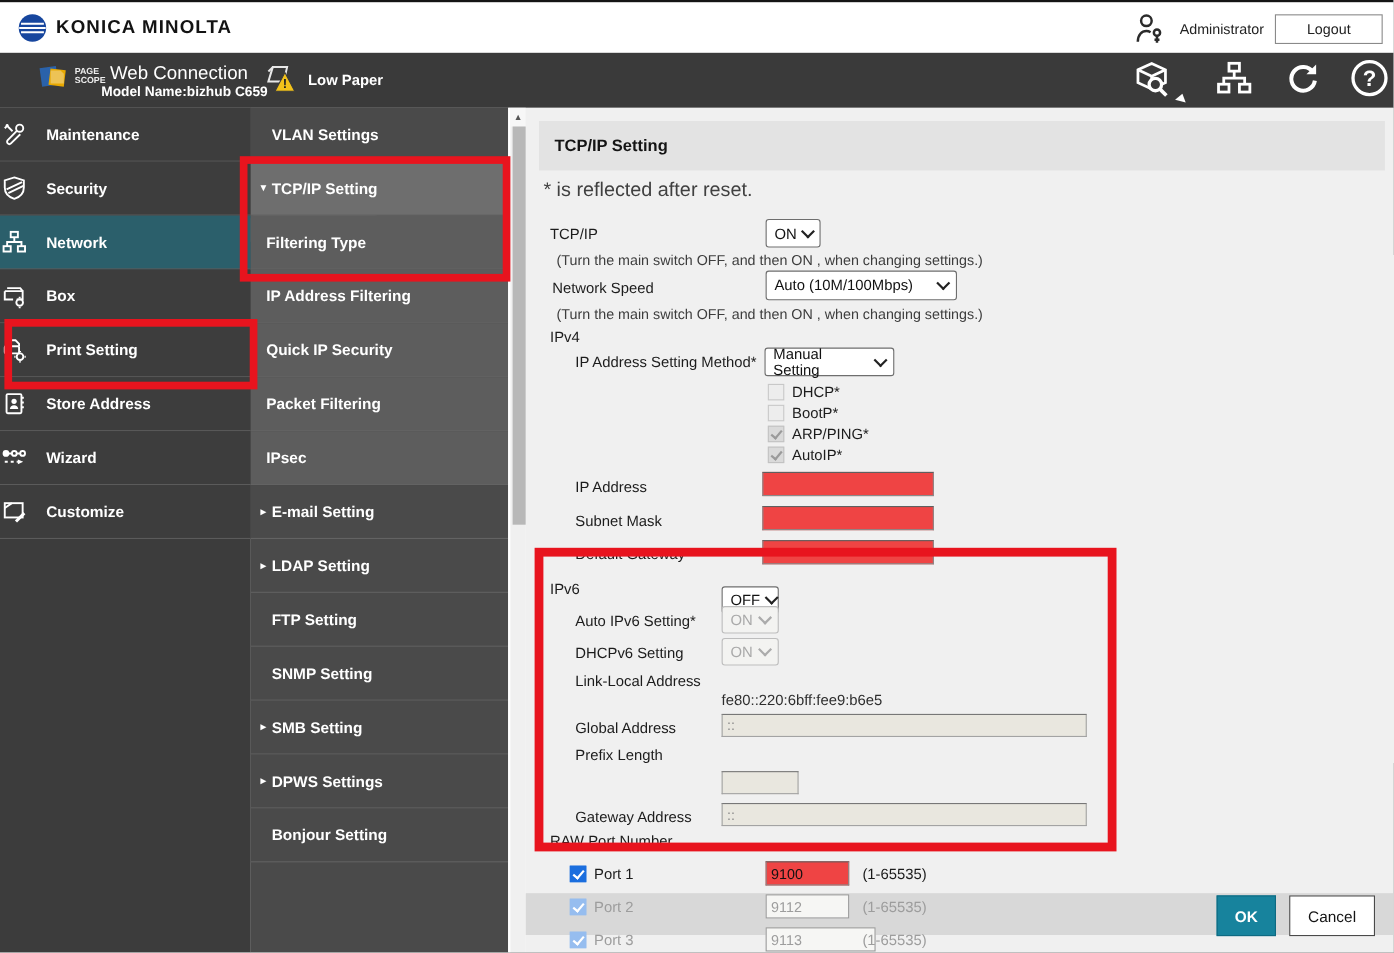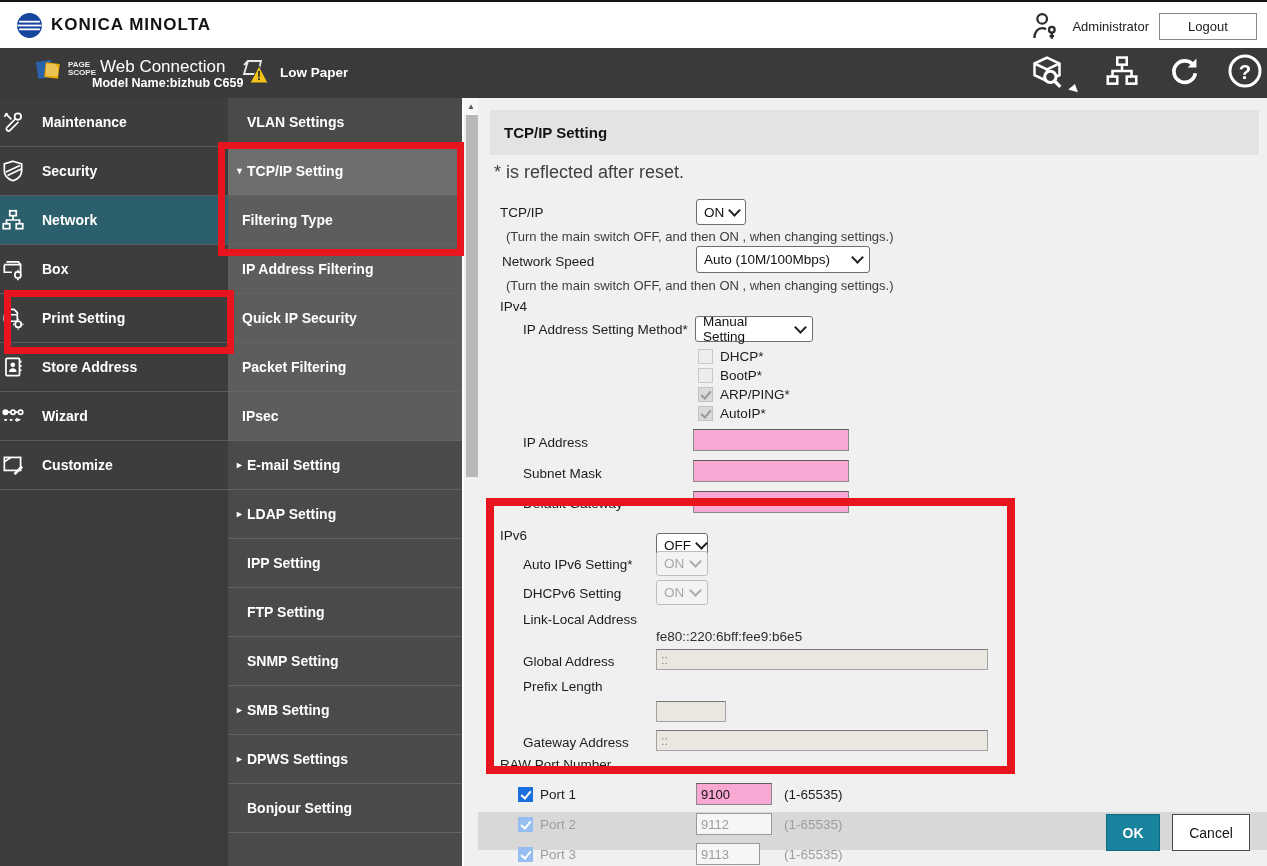--- a/index.html
+++ b/index.html
@@ -50,21 +50,21 @@
   .bluenote{position:absolute;left:16px;top:64px;font-size:18px;color:#404040;}
   .lbl{position:absolute;font-size:13.5px;color:#1c1c1c;white-space:nowrap;}
   .note{position:absolute;font-size:13px;color:#3d3d3d;white-space:nowrap;}
   .sel{position:absolute;box-sizing:border-box;height:26px;background:#fff;border:1px solid #6e6e6e;border-radius:3px;
        display:flex;align-items:center;justify-content:space-between;padding:0 7px;font-size:13.5px;color:#111;cursor:pointer;}
   .sel .caret{width:7px;height:7px;border-right:2px solid #222;border-bottom:2px solid #222;
               transform:rotate(45deg);margin-top:-4px;flex-shrink:0;margin-left:6px;}
   .sel.disabled{color:#a9a9a9;border-color:#bdbdbd;background:#f3f3f1;cursor:default;}
   .sel.disabled .caret{border-color:#ababab;}
   .inp{position:absolute;box-sizing:border-box;height:22px;border:1px solid #8a8a8a;border-top-color:#5f5f5f;
-       background:#f9a8d4;font-family:"Liberation Sans",sans-serif;font-size:13px;padding:0 4px;color:#111;}
+       background:#ef4444;font-family:"Liberation Sans",sans-serif;font-size:13px;padding:0 4px;color:#111;}
   .inp.disabled{background:#e9e7df;color:#8d8d8d;border-color:#a3a3a3;border-top-color:#777;}
   .inp.dim{color:#9d9d9d;border-color:#9a9a9a;background:#f6f6f4;}
   .cb{position:absolute;width:15px;height:15px;box-sizing:border-box;}
   .cb.empty{background:#ededed;border:1px solid #c8c8c8;}
   .cb.gray{background:#dadada;border:1px solid #c2c2c2;}
   .cb.gray::after{content:"";position:absolute;left:4px;top:1px;width:4px;height:8px;
                   border-right:2px solid #9a9a9a;border-bottom:2px solid #9a9a9a;transform:rotate(40deg);}
   .cb.blue{background:#1b6ede;border:1px solid #1b6ede;cursor:pointer;}
   .cb.blue::after{content:"";position:absolute;left:4px;top:1px;width:4px;height:8px;
                   border-right:2px solid #fff;border-bottom:2px solid #fff;transform:rotate(40deg);}
@@ -273,23 +273,20 @@
     </div>
     <div class="smi">
       <span class="arrow">►</span>
       <span>E-mail Setting</span>
     </div>
     <div class="smi">
       <span class="arrow">►</span>
       <span>LDAP Setting</span>
     </div>
     <div class="smi">
-      <span>IPP Setting</span>
-    </div>
-    <div class="smi">
       <span>FTP Setting</span>
     </div>
     <div class="smi">
       <span>SNMP Setting</span>
     </div>
     <div class="smi">
       <span class="arrow">►</span>
       <span>SMB Setting</span>
     </div>
     <div class="smi">
@@ -389,21 +386,21 @@
     <input class="inp" style="left: 218px; top: 685px; width: 76px;" value="9100">
     <div class="lbl" style="left:306px;top:689px;">(1-65535)</div>
 
     <div class="cb blue dimc" style="left:40px;top:719px;"></div>
     <div class="lbl dimt" style="left:62px;top:719px;">Port 2</div>
     <input class="inp dim" style="left: 218px; top: 715px; width: 76px;" value="9112">
     <div class="lbl dimt" style="left:306px;top:719px;">(1-65535)</div>
 
     <div class="cb blue dimc" style="left:40px;top:749px;"></div>
     <div class="lbl dimt" style="left:62px;top:749px;">Port 3</div>
-    <input class="inp dim" style="left: 218px; top: 745px; width: 64px;" value="9113">
+    <input class="inp dim" style="left: 218px; top: 745px; width: 100px;" value="9113">
     <div class="lbl dimt" style="left:306px;top:749px;">(1-65535)</div>
 
     <div class="btn-ok">OK</div>
     <div class="btn-cancel">Cancel</div>
   </div>
 
   <div class="redbox rb1"></div>
   <div class="redbox rb2"></div>
   <div class="redbox rb3"></div>
 

